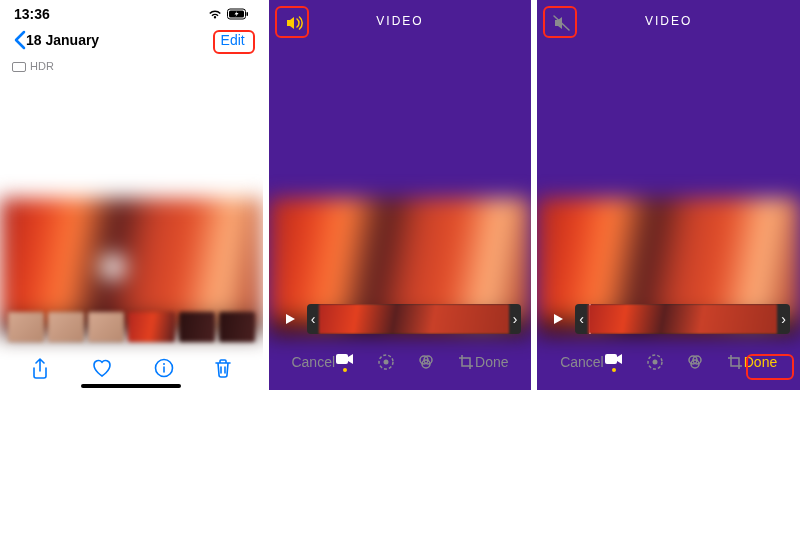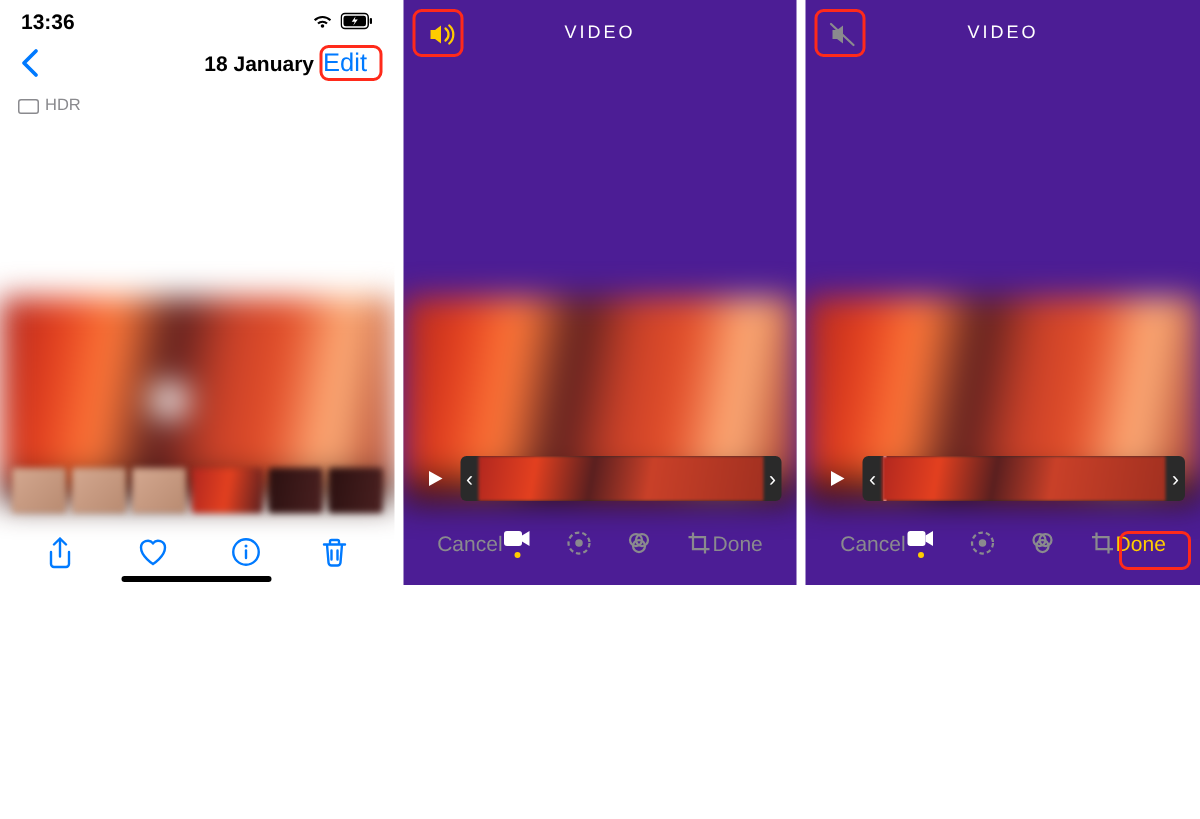--- a/index.html
+++ b/index.html
@@ -4,24 +4,24 @@
   <style>
     *{margin:0;padding:0;box-sizing:border-box}
     body{font-family:-apple-system,BlinkMacSystemFont,sans-serif;background:#fff;width:800px;height:546px;display:flex;gap:6px}
     .panel{height:390px;flex:1;position:relative;overflow:hidden}
     .panel-light{background:#fff}
     .panel-dark{background:#4c1d95}
     .status-bar{display:flex;justify-content:space-between;align-items:center;padding:6px 14px 0;font-size:14px;font-weight:600;color:#000}
     .status-icons{display:flex;gap:4px;align-items:center}
     .header-light{display:flex;align-items:center;justify-content:space-between;padding:8px 12px}
     .back-arrow{color:#007aff;font-size:22px;font-weight:300;cursor:pointer}
-    .date-block{text-align:right;flex:1}
+    .date-block{text-align:left;flex:1}
     .date-main{font-size:14px;font-weight:600;color:#000}
     .date-sub{font-size:11px;color:#8a8a8e}
-    .edit-btn{color:#007aff;font-size:17px;cursor:pointer;padding:2px 6px}
+    .edit-btn{color:#007aff;font-size:14px;cursor:pointer;padding:2px 6px}
     .hdr-badge{margin:2px 0 0 12px;display:inline-flex;align-items:flex-end;gap:4px;color:#8a8a8e;font-size:11px}
     .hdr-box{width:14px;height:10px;border:1px solid #8a8a8e;border-radius:2px}
     .highlight{border:2.5px solid #ff2a1a;border-radius:6px;position:absolute}
     .video-area{position:absolute;left:0;right:0;top:198px;height:138px;background:linear-gradient(100deg,#b1271f 0%,#e3401f 15%,#ff7a3a 28%,#5a1f1f 42%,#c94028 55%,#e34f2a 68%,#ffb07a 82%,#a23020 100%);filter:blur(10px)}
     .video-silhouette{position:absolute;left:0;right:0;bottom:0;height:28px;background:linear-gradient(0deg,#1a0808 0%,transparent 100%)}
     .spotlight{position:absolute;left:96px;top:52px;width:34px;height:34px;border-radius:50%;background:radial-gradient(circle,#fff 0%,#fff 30%,rgba(255,255,255,0) 70%)}
     .thumb-strip{position:absolute;bottom:48px;left:8px;right:8px;height:30px;display:flex;gap:4px}
     .thumb{flex:1;border-radius:2px;background:linear-gradient(135deg,#d4a890,#b88a70);filter:blur(2px)}
     .thumb.active{background:linear-gradient(100deg,#b1271f,#e3401f,#5a1f1f);flex:1.3}
     .thumb.dark{background:linear-gradient(100deg,#2a1010,#4a2020)}

